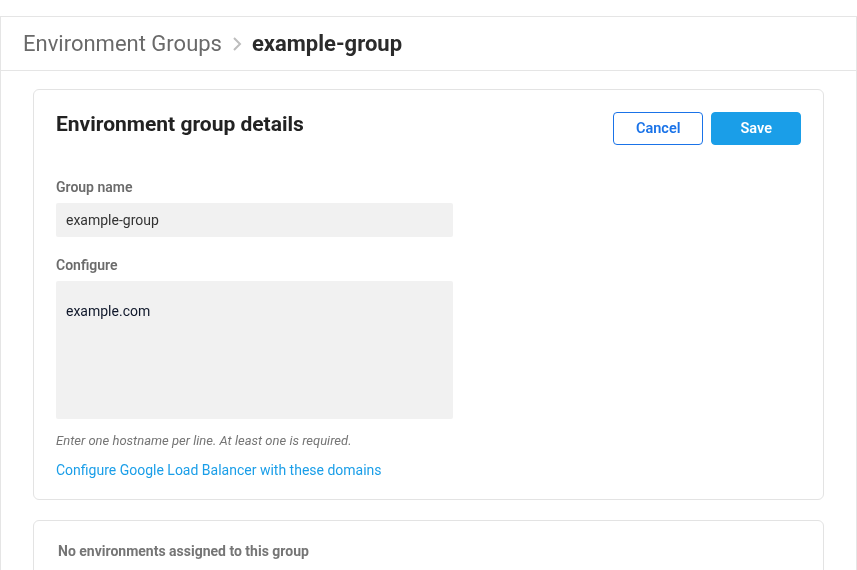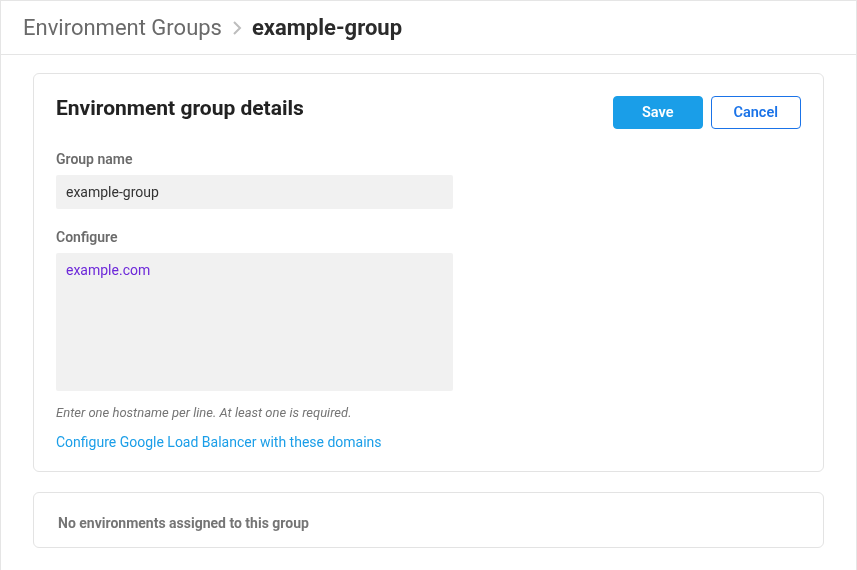--- a/index.html
+++ b/index.html
@@ -17,20 +17,21 @@
       border: 1px solid #e5e5e5;
       border-top: none;
     }
     .breadcrumb-bar {
       border-top: 1px solid #e5e5e5;
       border-bottom: 1px solid #e5e5e5;
       padding: 14px 22px;
       display: flex;
       align-items: center;
       gap: 10px;
+      margin-top: 16px;
     }
     .breadcrumb-root {
       font-size: 22px;
       font-weight: 400;
       color: #6a6a6a;
     }
     .breadcrumb-chevron {
       color: #b4b4b4;
       display: inline-flex;
       align-items: center;
@@ -54,21 +55,21 @@
       border: 1px solid #e3e3e3;
       border-radius: 6px;
       padding: 22px 22px 20px 22px;
       margin-bottom: 20px;
       background: #fff;
     }
     .card-header {
       display: flex;
       justify-content: space-between;
       align-items: flex-start;
-      margin-bottom: 22px;
+      margin-bottom: 34px;
     }
     .card-title {
       font-size: 21px;
       font-weight: 700;
       color: #222;
     }
     .button-row {
       display: flex;
       gap: 8px;
     }
@@ -108,23 +109,23 @@
       font-size: 14px;
       color: #333;
       font-family: inherit;
       border-radius: 2px;
     }
     .textarea-input {
       width: 397px;
       height: 138px;
       background: #f1f1f1;
       border: none;
-      padding: 9px 10px;
-      font-size: 14px;
-      color: #6d28d9;
+      padding: 22px 10px;
+      font-size: 14px;
+      color: #0f172a;
       font-family: inherit;
       resize: none;
       border-radius: 2px;
     }
     .helper-text {
       font-size: 13px;
       color: #757575;
       margin-top: 10px;
       font-style: italic;
     }
@@ -179,22 +180,22 @@
     </span>
     <span class="breadcrumb-current">example-group</span>
   </div>
 
   <div class="content">
 
     <div class="card">
       <div class="card-header">
         <div class="card-title">Environment group details</div>
         <div class="button-row">
+          <button class="btn btn-outline">Cancel</button>
           <button class="btn btn-primary">Save</button>
-          <button class="btn btn-outline">Cancel</button>
         </div>
       </div>
 
       <div class="field-group">
         <div class="field-label">Group name</div>
         <input type="text" class="text-input" value="example-group" style="">
       </div>
 
       <div class="field-group" style="margin-bottom:0;">
         <div class="field-label">Configure</div>

